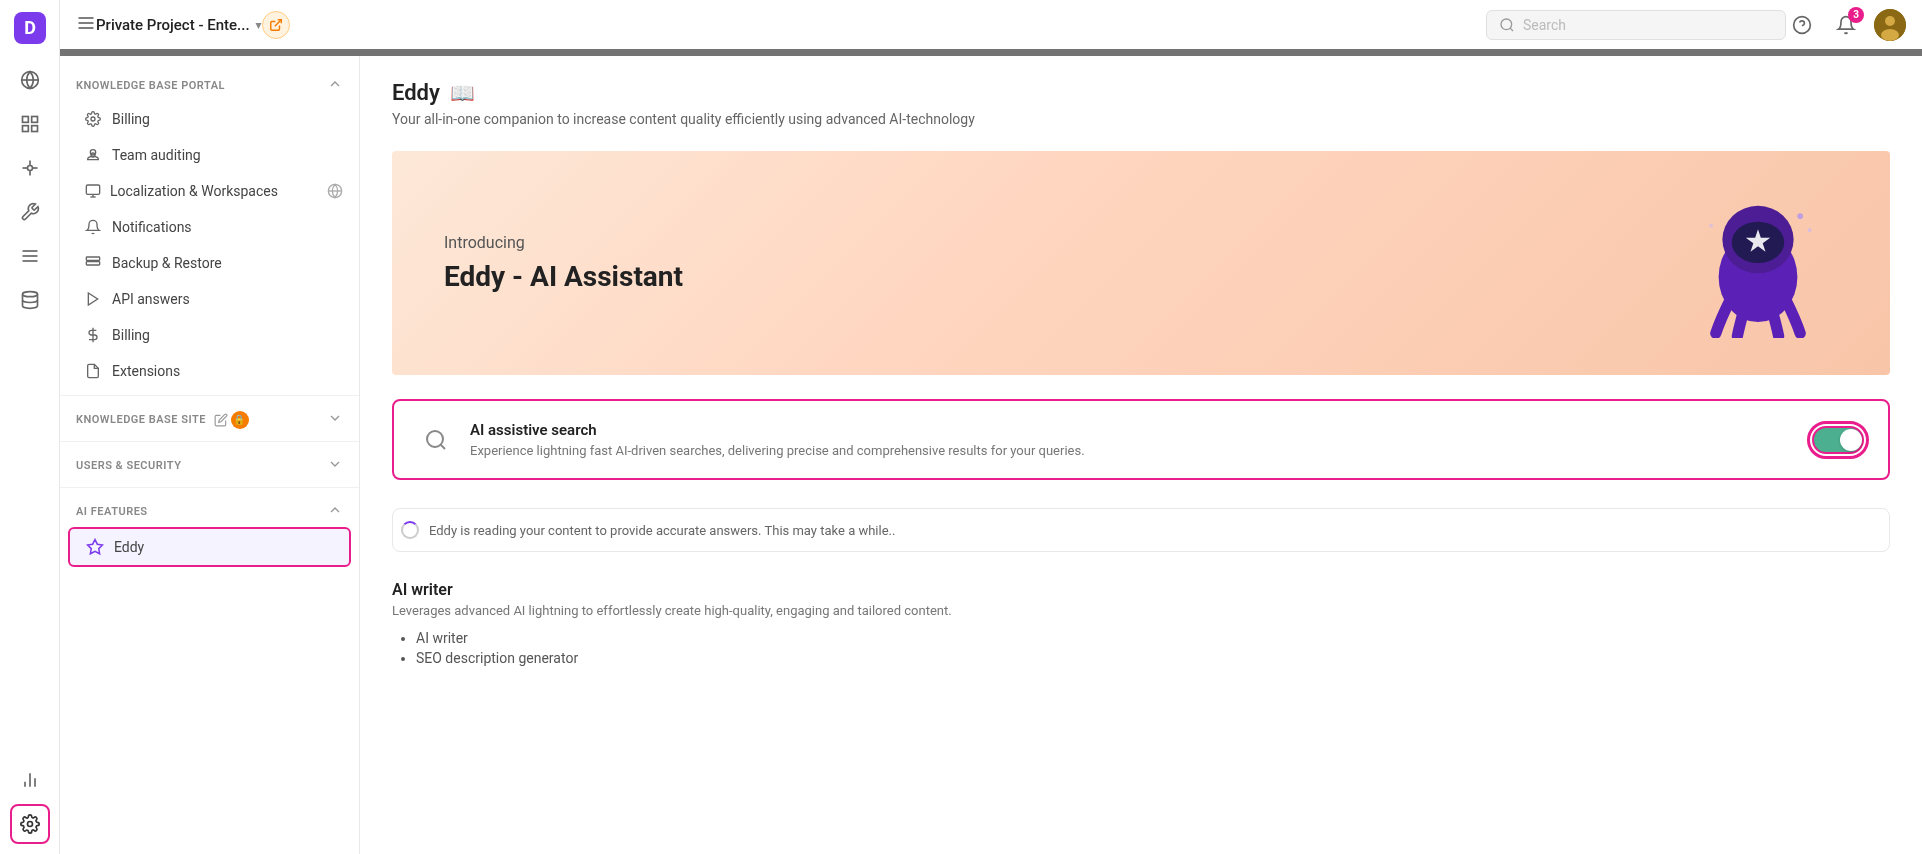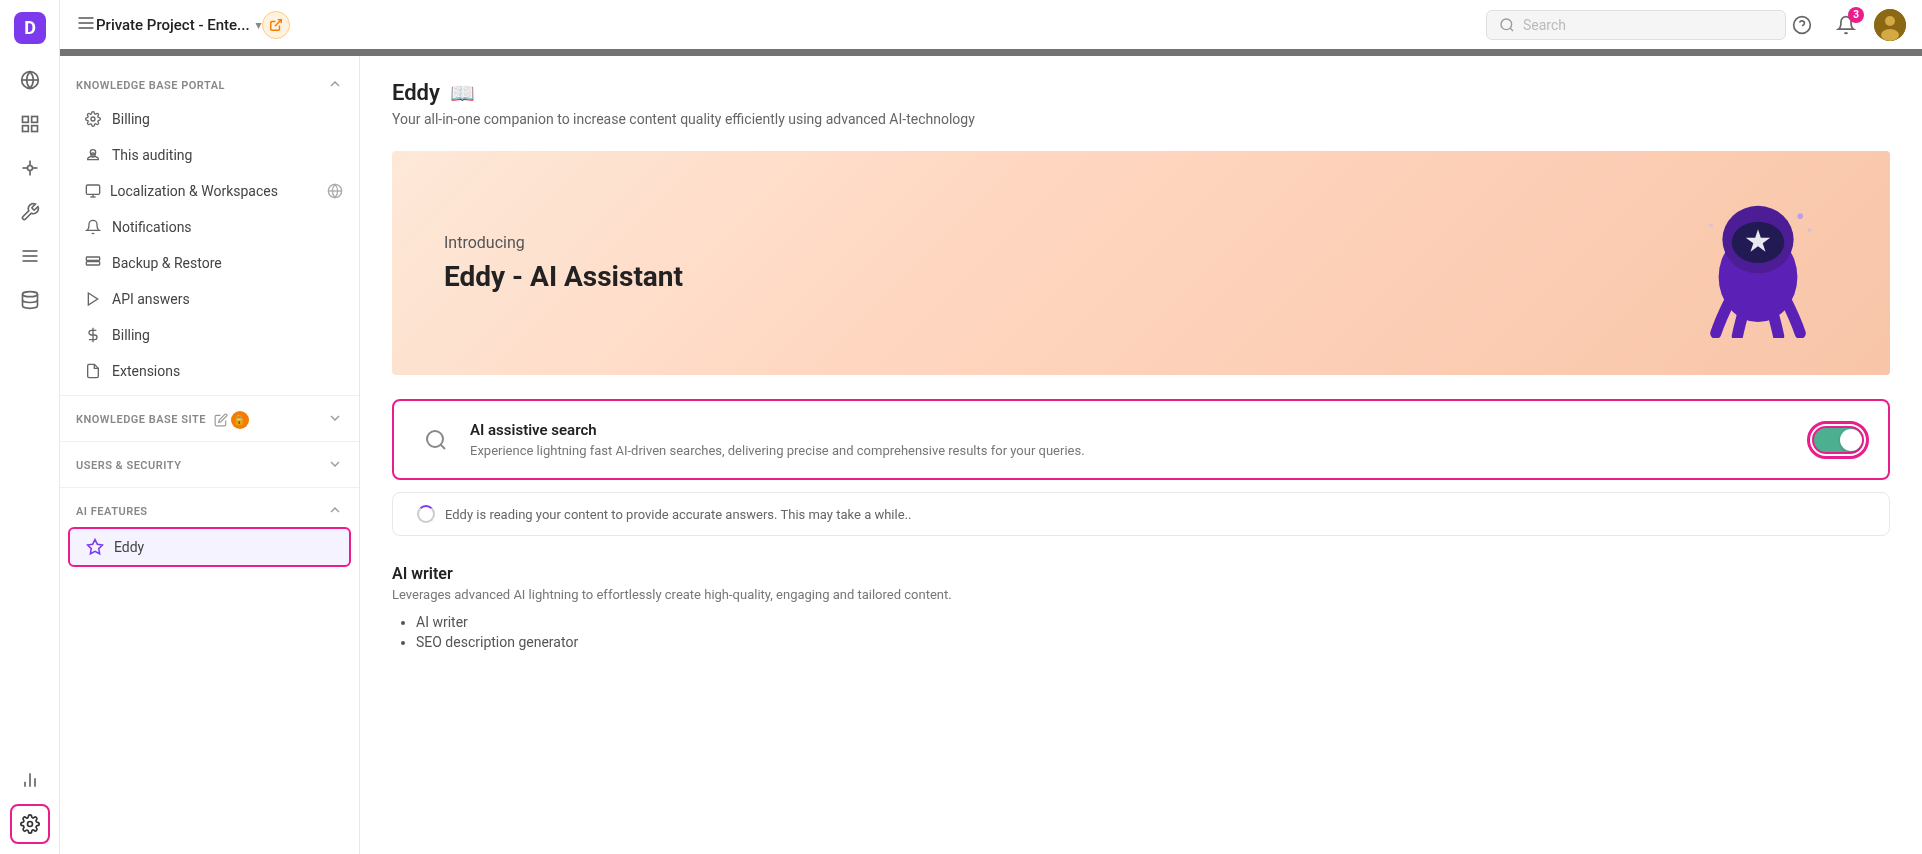--- a/index.html
+++ b/index.html
@@ -264,21 +264,21 @@
       align-items: center;
       justify-content: center;
     }
 
     
     .feature-card {
       background: #fff;
       border: 1px solid #e8e8e8;
       border-radius: 8px;
       padding: 20px 24px;
-      margin-bottom: 12px;
+      margin-bottom: 28px;
       display: flex;
       align-items: center;
       gap: 16px;
     }
     .feature-card-icon {
       width: 36px;
       height: 36px;
       display: flex;
       align-items: center;
       justify-content: center;
@@ -324,21 +324,21 @@
       left: 26px;
       transition: left 0.2s;
       box-shadow: 0 1px 3px rgba(0,0,0,0.2);
     }
 
     
     .reading-status {
       display: flex;
       align-items: center;
       gap: 10px;
-      padding: 12px 24px;
+      padding: 12px 8px;
       border: 1px solid #e8e8e8;
       border-radius: 8px;
       margin-bottom: 12px;
       color: #666;
       font-size: 13px;
     }
     .reading-spinner {
       width: 18px;
       height: 18px;
       border: 2px solid #ccc;
@@ -531,21 +531,21 @@
       </div>
 
       <div class="sidebar-item">
         <span class="sidebar-item-icon">
           <svg width="16" height="16" viewBox="0 0 24 24" fill="none" stroke="currentColor" stroke-width="2">
               <circle cx="12" cy="8" r="4"></circle>
               <path d="M12 14c-6 0-8 3-8 4v1h16v-1c0-1-2-4-8-4z"></path>
               <circle cx="12" cy="12" r="3"></circle>
             </svg>
         </span>
-        <span>This auditing</span>
+        <span>Team auditing</span>
       </div>
 
       <div class="sidebar-item" style="justify-content:space-between">
         <div style="display:flex;align-items:center;gap:8px">
           <span class="sidebar-item-icon">
             <svg width="16" height="16" viewBox="0 0 24 24" fill="none" stroke="currentColor" stroke-width="2">
                 <rect x="2" y="3" width="20" height="14" rx="2"></rect>
                 <line x1="8" y1="21" x2="16" y2="21"></line>
                 <line x1="12" y1="17" x2="12" y2="21"></line>
               </svg>

